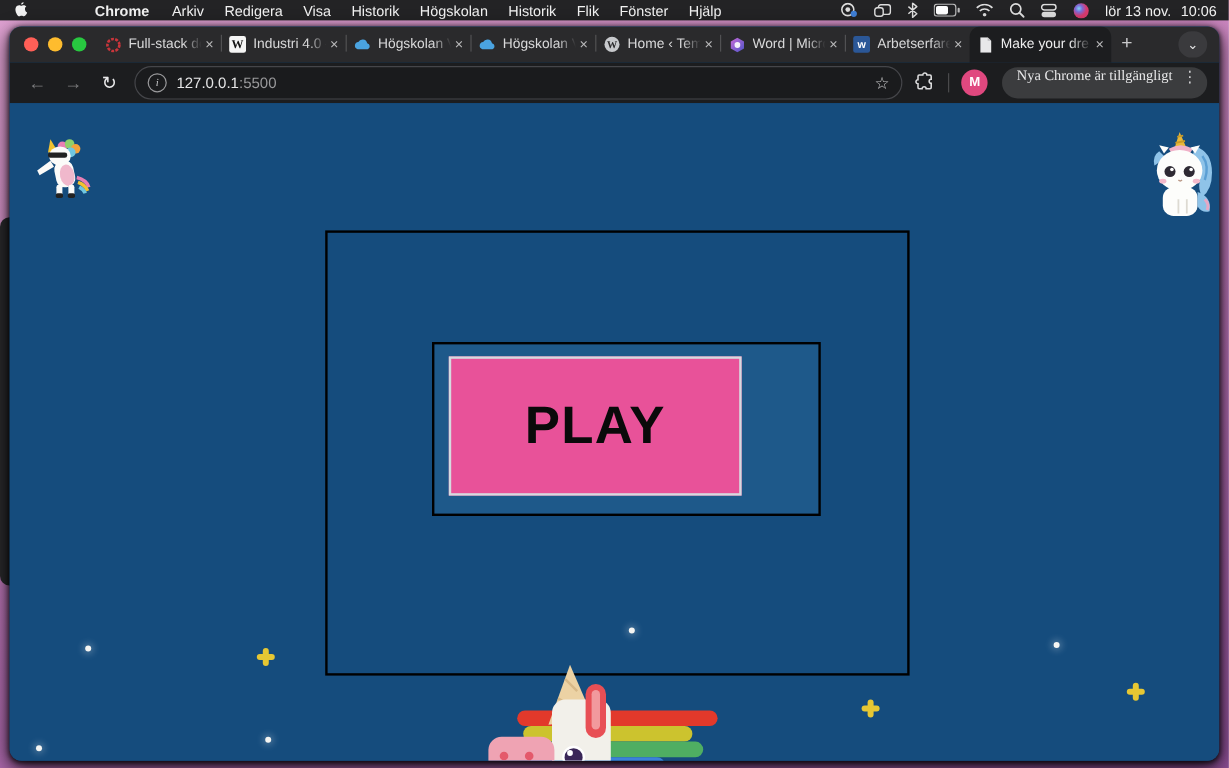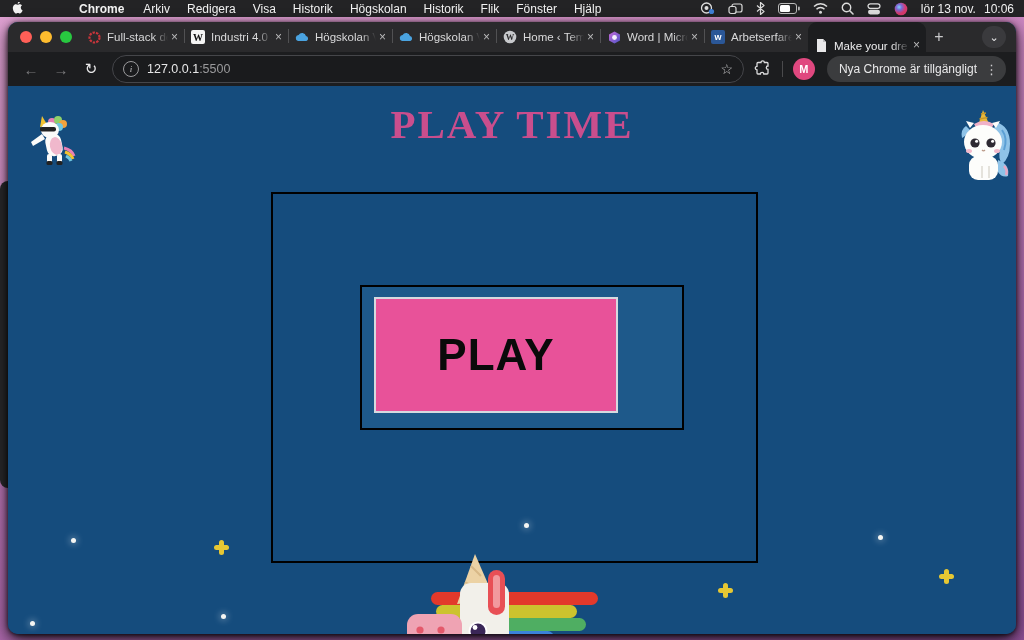--- a/index.html
+++ b/index.html
@@ -25,42 +25,42 @@
   .tabstrip{height:30px;background:#2a2a2c;display:flex;align-items:flex-end;}
   .lights{display:flex;gap:8px;align-items:center;height:30px;padding:0 9px 0 12px;}
   .light{width:12px;height:12px;border-radius:50%;}
   .light.r{background:#ff5f57}.light.y{background:#febc2e}.light.g{background:#28c840}
   .tab{width:103px;height:26px;display:flex;align-items:center;padding:0 6px;box-sizing:border-box;
     color:#d9d9da;font-size:11.5px;position:relative;flex:none;}
   .tab .fav{width:14px;height:14px;flex:none;margin-right:6px;display:flex;align-items:center;justify-content:center;}
   .tab .lbl{flex:1;overflow:hidden;white-space:nowrap;-webkit-mask-image:linear-gradient(90deg,#000 75%,transparent);
             mask-image:linear-gradient(90deg,#000 75%,transparent);}
   .tab .x{color:#b9b9ba;font-size:12px;margin-left:3px;flex:none;}
-  .tab.active{width:118px;height:30px;background:#1c1d1f;border-radius:9px 9px 0 0;color:#ededee;align-items:flex-end;}
+  .tab.active{width:118px;height:30px;background:#1c1d1f;border-radius:9px 9px 0 0;color:#ededee;}
   .tabdiv{width:1px;height:14px;background:#515153;align-self:center;margin-bottom:2px;flex:none;}
   .newtab{width:26px;height:26px;color:#c9c9cb;font-size:16px;display:flex;align-items:center;justify-content:center;flex:none;}
   .tabsearch{margin-left:auto;margin-right:10px;margin-bottom:4px;width:24px;height:22px;border-radius:11px;
     background:#3a3a3d;color:#e7e7e8;display:flex;align-items:center;justify-content:center;font-size:11px;flex:none;}
 
   
   .toolbar{height:34px;background:#1c1d1f;display:flex;align-items:center;padding:0 10px;gap:4px;}
   .navbtn{width:26px;height:26px;border-radius:50%;display:flex;align-items:center;justify-content:center;
     font-size:15px;color:#7c7c7e;flex:none;}
   .navbtn.on{color:#e8e8e9;}
   .omnibox{flex:1;height:26px;margin:0 6px 0 4px;background:#1a1b1d;border:1px solid #45464a;border-radius:14px;
     display:flex;align-items:center;padding:0 10px;color:#e6e6e7;font-size:12.5px;min-width:0;}
   .omni-info{width:14px;height:14px;border-radius:50%;border:1px solid #9a9a9c;color:#c4c4c6;font-size:9px;
     display:flex;align-items:center;justify-content:center;margin-right:8px;flex:none;font-style:italic;font-family:"Liberation Serif",serif;}
   .url-port{color:#9a9a9c;}
   .omni-star{margin-left:auto;color:#c4c4c6;font-size:14px;}
   .tb-div{width:1px;height:16px;background:#4a4a4c;margin:0 6px;}
   .avatar{width:22px;height:22px;border-radius:50%;background:#e0487f;color:#fff;font-size:11px;font-weight:bold;
     display:flex;align-items:center;justify-content:center;flex:none;}
   .update-pill{height:26px;border-radius:13px;background:#3b3c3e;color:#e9e9ea;font-size:12px;
-    display:flex;align-items:center;padding:0 8px 0 12px;margin-left:8px;white-space:nowrap;flex:none;}
+    display:flex;padding:0 8px 0 12px;margin-left:8px;white-space:nowrap;flex:none;font-family:Liberation Serif, serif;}
   .update-pill .dots{margin-left:8px;color:#cfcfd1;font-size:13px;}
 
   
   .page{position:relative;width:1008px;height:548px;background:#154C7D;overflow:hidden;}
   .page-title{position:absolute;left:0;top:14px;width:100%;text-align:center;
     font-family:"Liberation Serif",serif;font-weight:bold;font-size:41px;letter-spacing:2px;color:#c94e8d;}
   .outer-box{position:absolute;left:263px;top:106px;width:483px;height:367px;border:2px solid #000;}
   .panel{position:absolute;left:352px;top:199px;width:320px;height:141px;border:2px solid #000;background:#1E598A;}
   .play-btn{position:absolute;left:12px;top:10px;width:244px;height:116px;background:#E85299;
     border:2px solid #d6dadf;color:#0a0a0a;font-weight:bold;font-size:44px;font-family:Liberation Sans, sans-serif;
@@ -275,21 +275,20 @@
     </span>
     <span class="tb-div"></span>
     <span class="avatar">M</span>
     <span class="update-pill">
       <span>Nya Chrome är tillgängligt</span>
       <span class="dots">⋮</span>
     </span>
   </div>
 
   <div class="page">
-    <div class="page-title">PLAY TIME</div>
 
     <span class="corner-uni" style="left:20px;top:24px;">
       <svg width="52" height="58" viewBox="0 0 52 58">
         <g stroke="none">
           <path d="M14 6 L20 16 L12 17 Z" fill="#f2c231"></path>
           <circle cx="24" cy="12" r="4" fill="#e87fb4"></circle>
             <circle cx="30" cy="10" r="4" fill="#8fd06a"></circle>
           <circle cx="35" cy="14" r="4" fill="#f2a23c"></circle>
             <circle cx="31" cy="17" r="4" fill="#6fc6e0"></circle>
           <ellipse cx="22" cy="20" rx="9" ry="8" fill="#fbfbf9"></ellipse>

